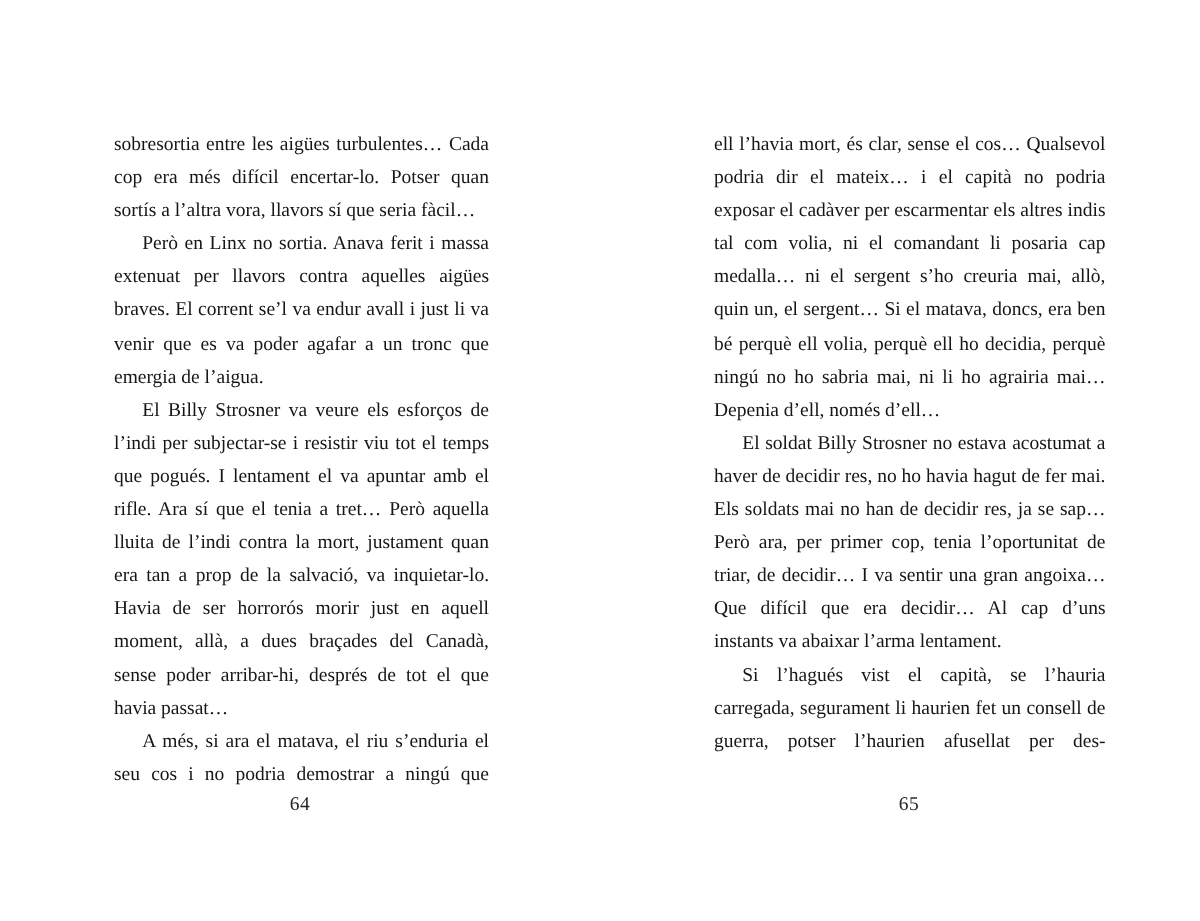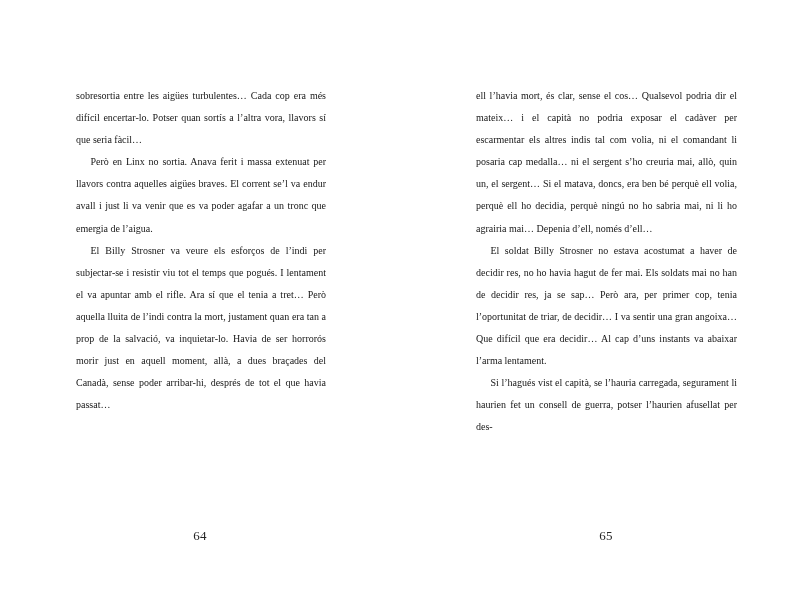--- a/index.html
+++ b/index.html
@@ -31,21 +31,21 @@
     box-sizing: border-box;
     background: #ffffff;
   }
 
   .page-left  { padding: 0; }
   .page-right { padding: 0; }
 
   .text-block {
     position: absolute;
     top: 85px;
-    font-size: 10px;
+    font-size: 13px;
     line-height: 22.1px;
     text-align: justify;
     text-justify: inter-word;
     color: #161616;
     -webkit-font-smoothing: antialiased;
   }
   .page-left .text-block {
     left: 76px;
     width: 250px;
   }
@@ -88,20 +88,21 @@
 </head>
 <body>
 
 <div class="spread">
 
   <div class="page page-left">
     <div class="text-block">
       <p class="para">sobresortia entre les aigües turbulentes… Cada cop era més difícil encertar-lo. Potser quan sortís a l’altra vora, llavors sí que seria fàcil…</p>
       <p class="para indent">Però en Linx no sortia. Anava ferit i massa extenuat per llavors contra aquelles aigües braves. El corrent se’l va endur avall i just li va venir que es va poder agafar a un tronc que emergia de l’aigua.</p>
       <p class="para indent">El Billy Strosner va veure els esforços de l’indi per subjectar-se i resistir viu tot el temps que pogués. I lentament el va apuntar amb el rifle. Ara sí que el tenia a tret… Però aquella lluita de l’indi contra la mort, justament quan era tan a prop de la salvació, va inquietar-lo. Havia de ser horrorós morir just en aquell moment, allà, a dues braçades del Canadà, sense poder arribar-hi, després de tot el que havia passat…</p>
+      <p class="para indent full-justify">A més, si ara el matava, el riu s’enduria el seu cos i no podria demostrar a ningú que</p>
     </div>
     <div class="folio">64</div>
   </div>
 
   <div class="page page-right">
     <div class="text-block">
       <p class="para">ell l’havia mort, és clar, sense el cos… Qualsevol podria dir el mateix… i el capità no podria exposar el cadàver per escarmentar els altres indis tal com volia, ni el comandant li posaria cap medalla… ni el sergent s’ho creuria mai, allò, quin un, el sergent… Si el matava, doncs, era ben bé perquè ell volia, perquè ell ho decidia, perquè ningú no ho sabria mai, ni li ho agrairia mai… Depenia d’ell, només d’ell…</p>
       <p class="para indent">El soldat Billy Strosner no estava acostumat a haver de decidir res, no ho havia hagut de fer mai. Els soldats mai no han de decidir res, ja se sap… Però ara, per primer cop, tenia l’oportunitat de triar, de decidir… I va sentir una gran angoixa… Que difícil que era decidir… Al cap d’uns instants va abaixar l’arma lentament.</p>
       <p class="para indent full-justify">Si l’hagués vist el capità, se l’hauria carregada, segurament li haurien fet un consell de guerra, potser l’haurien afusellat per des-</p>
     </div>

